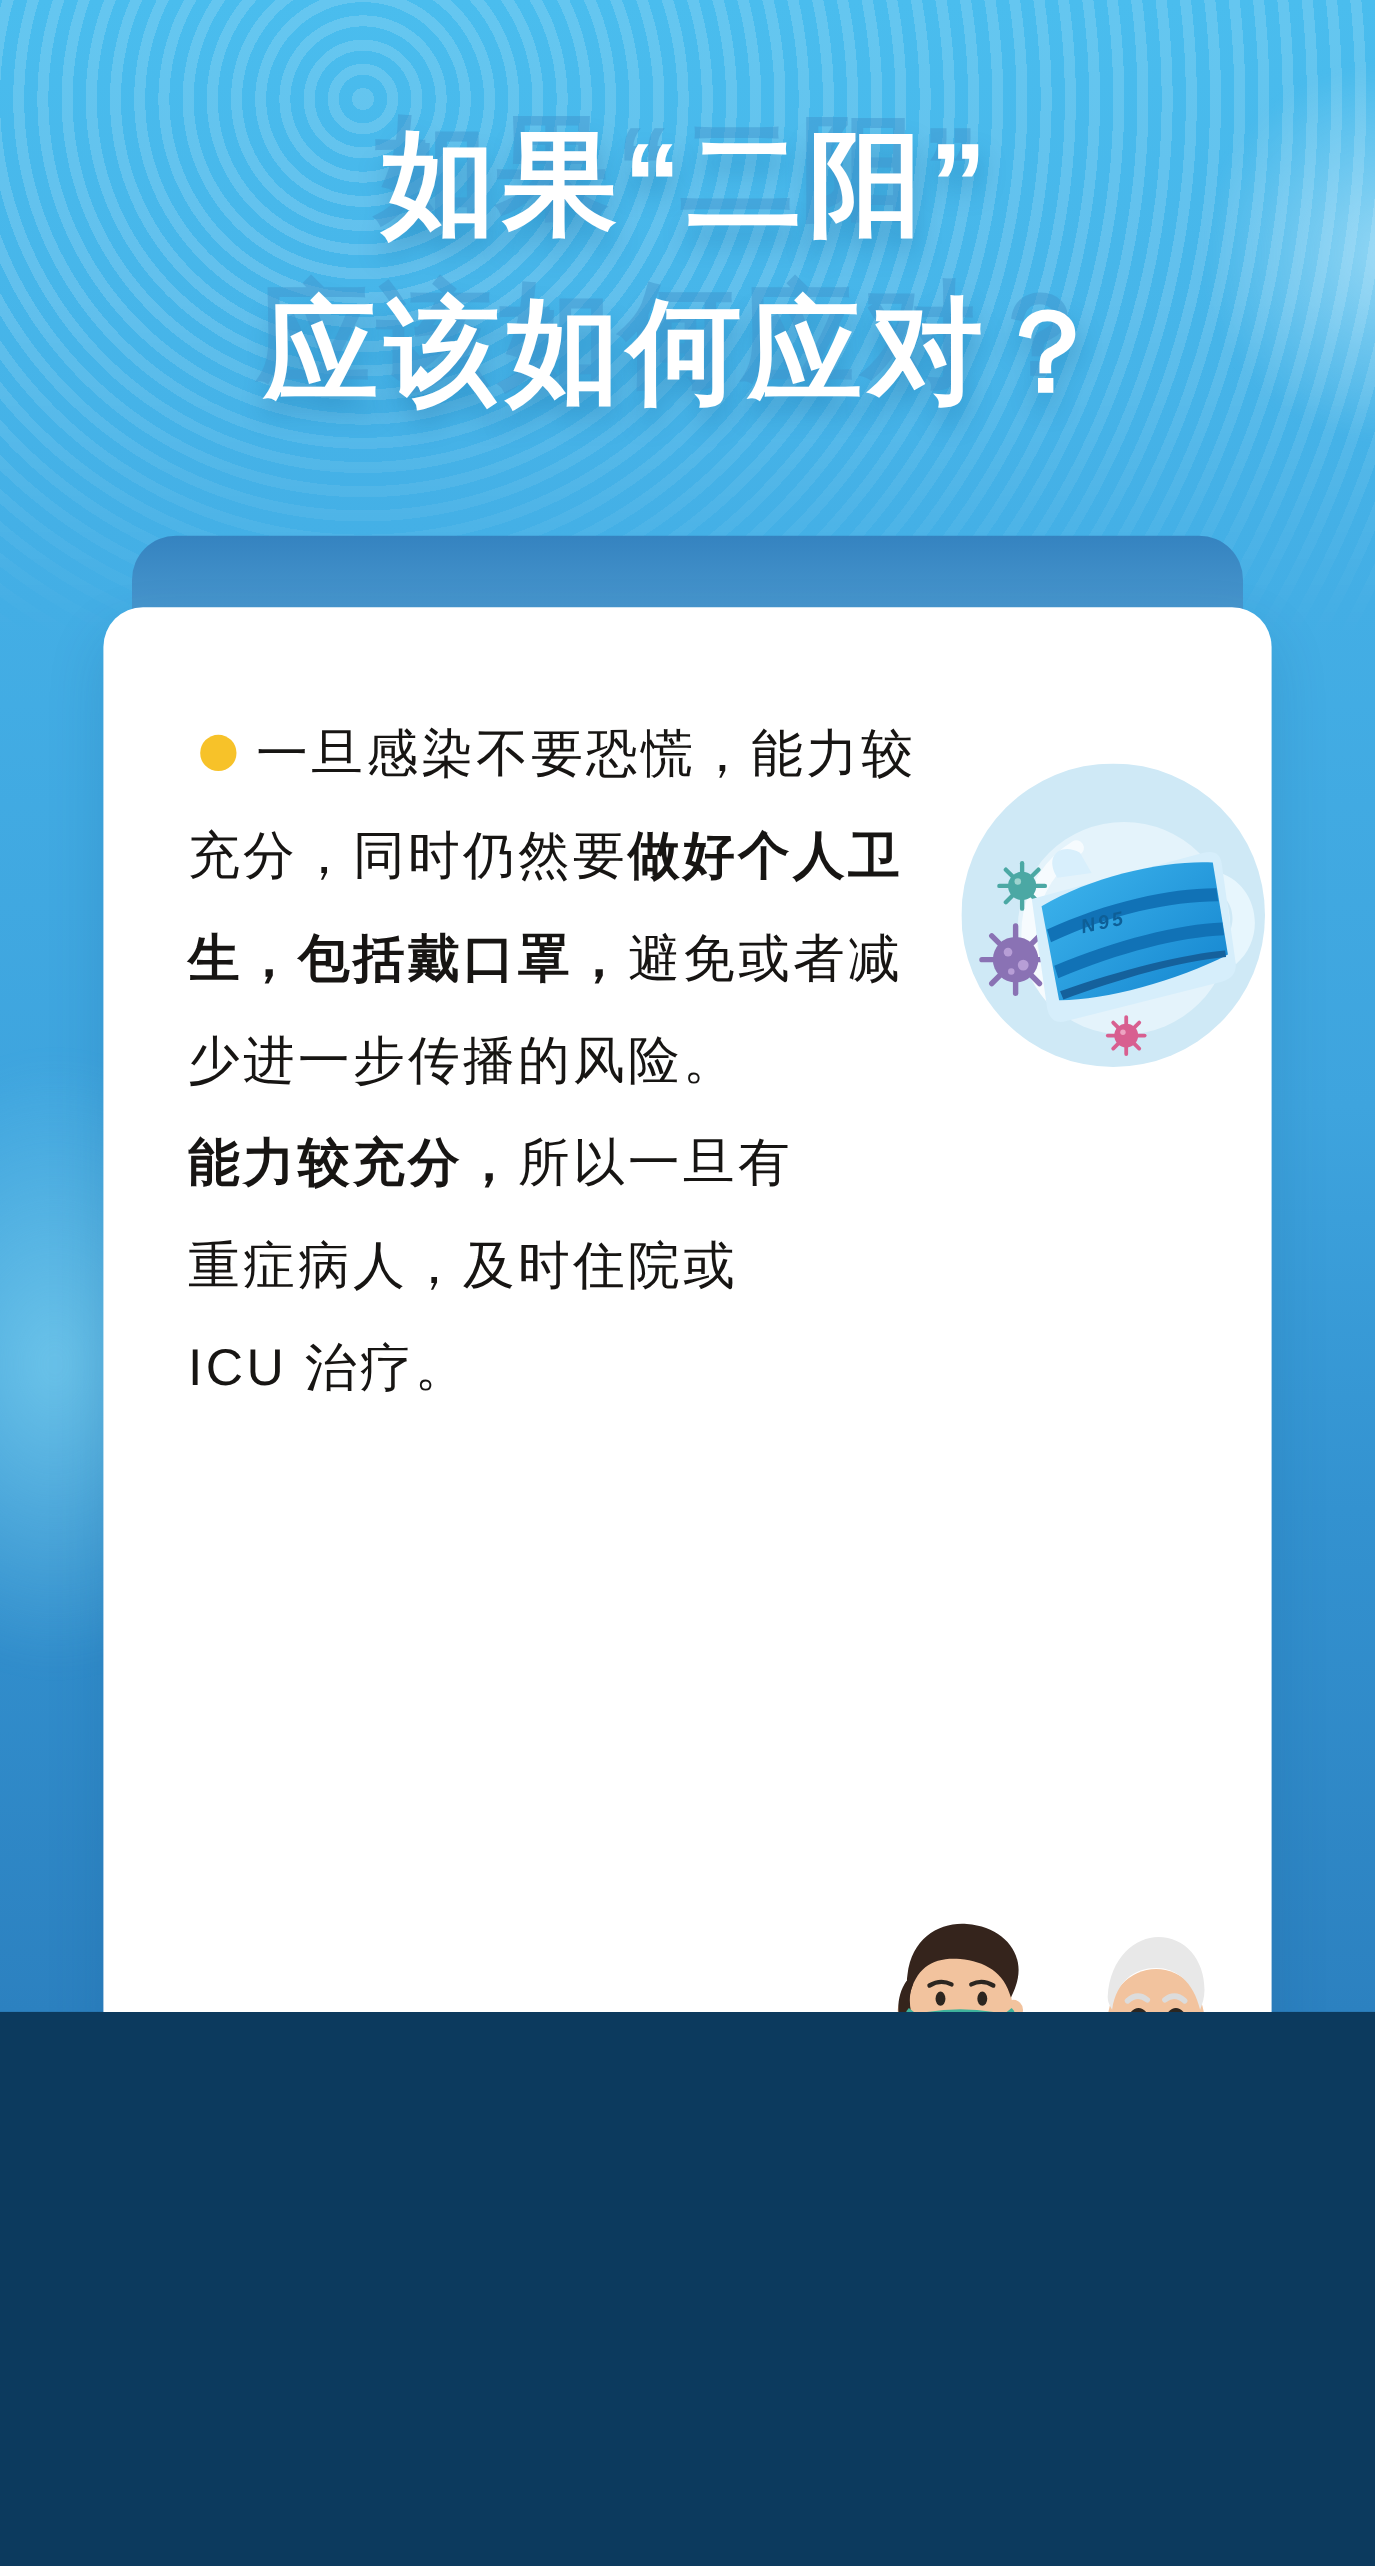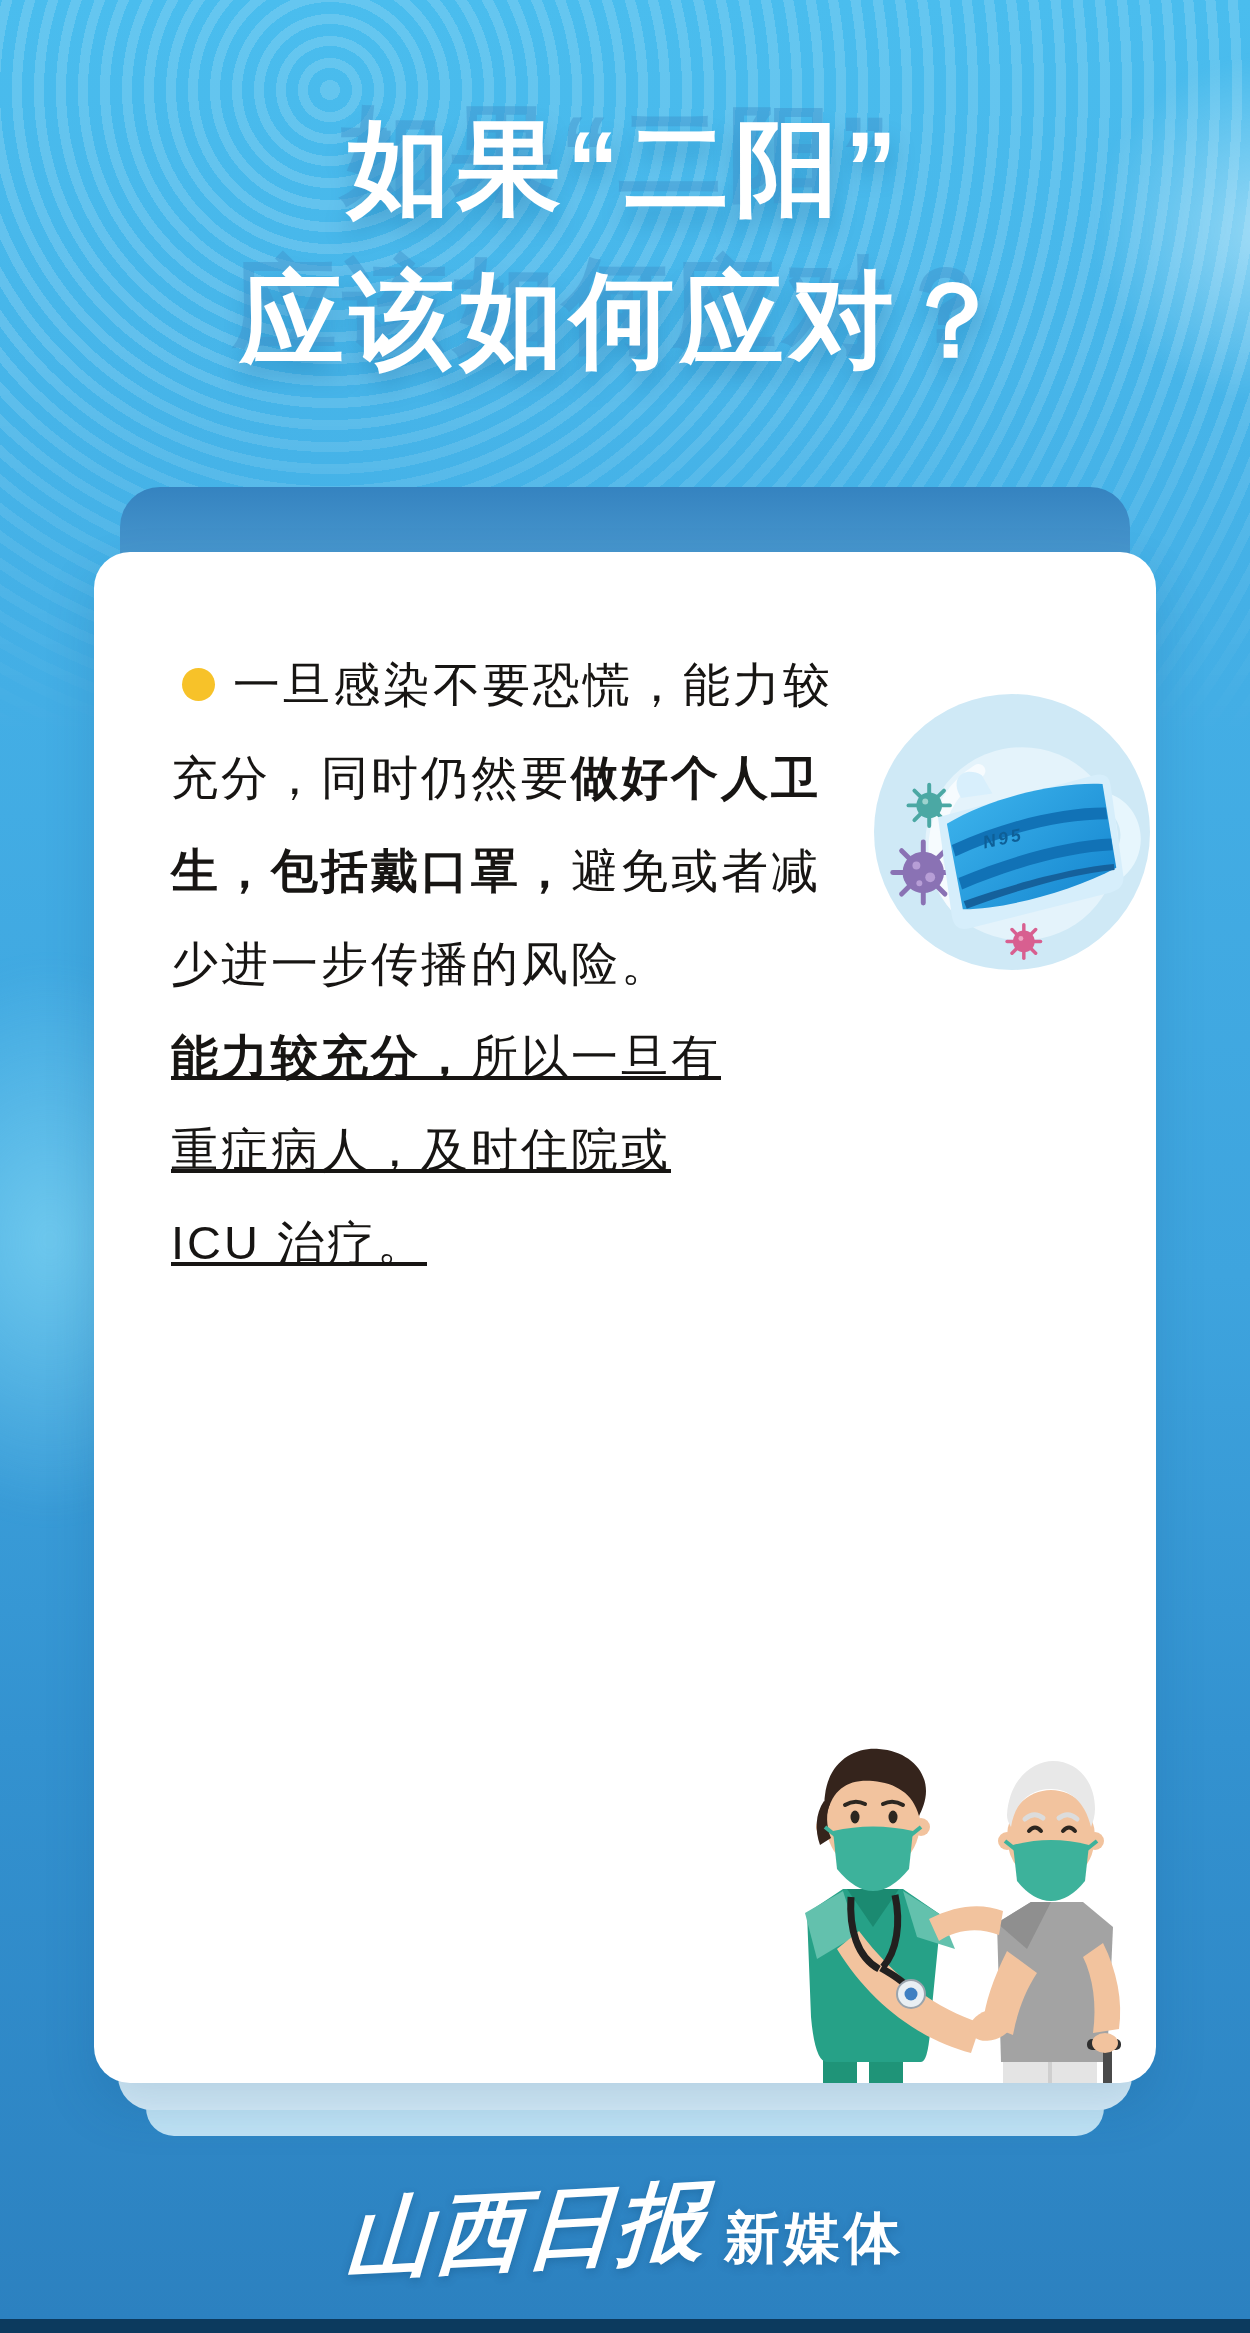--- a/index.html
+++ b/index.html
@@ -2,21 +2,21 @@
 <html style="--bg_top: #4abdee; --bg_mid: #3ea4de; --bg_bottom: #2c81c0; --band_top: #3583c0; --band_bottom: #8ec6e6; --card: #ffffff; --underlay1: #d9eefa; --underlay2: #c0e3f5; --text: #171513; --accent_yellow: #f7c229; --badge_bg: #cfe9f6; --mask_blue: #2196dd; --mask_blue_dark: #0f6fb4; --mask_edge: #d8effc; --scrub_teal: #26a187; --mask_teal: #3db29b; --skin: #f2c39e; --elder_gray: #a3a3a3; --virus_teal: #4ba8a4; --virus_purple: #8a72b4; --virus_pink: #d85f90; --logo_white: #ffffff;"><head>
 <meta charset="utf-8">
 <style>
   html,body{margin:0;padding:0;}
   body{
     font-family:"Liberation Sans","DejaVu Sans",sans-serif;
     background:#0c3a5e;
   }
   .poster{
     position:relative;
-    width:1250px;height:2319px;
+    width:1250px;height:1829px;
     margin:0 auto;
     overflow:hidden;
     background:linear-gradient(180deg,
       var(--bg_top,#4abdee) 0%,
       #43aee5 30%,
       var(--bg_mid,#3ea4de) 55%,
       #3392d0 75%,
       var(--bg_bottom,#2c81c0) 100%);
   }
   
@@ -75,21 +75,21 @@
     padding:86px 64px 0 77px;
     font-size:47px;line-height:93px;letter-spacing:3px;
     color:var(--text,#171513);
   }
   .para{position:relative;margin:0;text-indent:62px;}
   .para .bullet{
     position:absolute;left:11px;top:30px;width:33px;height:33px;
     border-radius:50%;background:var(--accent_yellow,#f7c229);
   }
   #para2{margin-top:44px;}
-  #para3{text-indent:0;padding-right:352px;margin:0;text-decoration:underline;}
+  #para3{text-indent:0;padding-right:352px;margin:0;}
   .rich b{font-weight:700;}
   .float-circle{
     float:right;width:276px;height:276px;
     margin:56px -58px 20px 26px;
     shape-outside:circle(55%);
     border-radius:50%;
   }
   .float-circle svg{display:block;width:276px;height:276px;}
   .doctor{
     position:absolute;left:651px;top:1165px;width:400px;height:370px;

